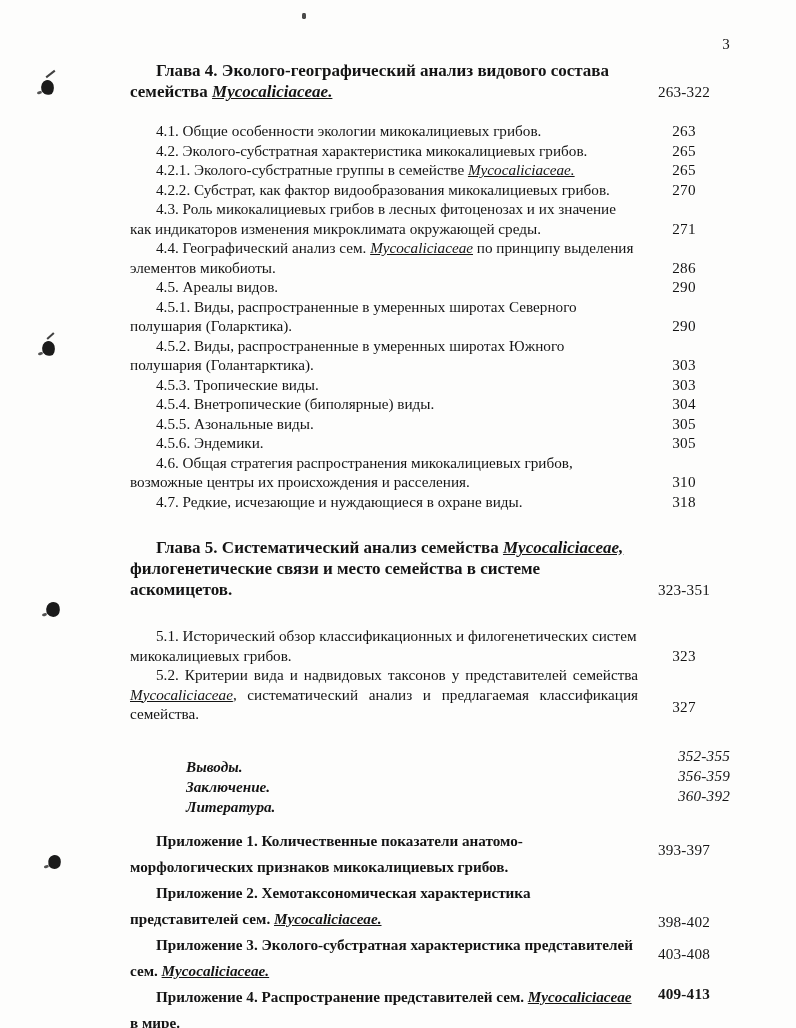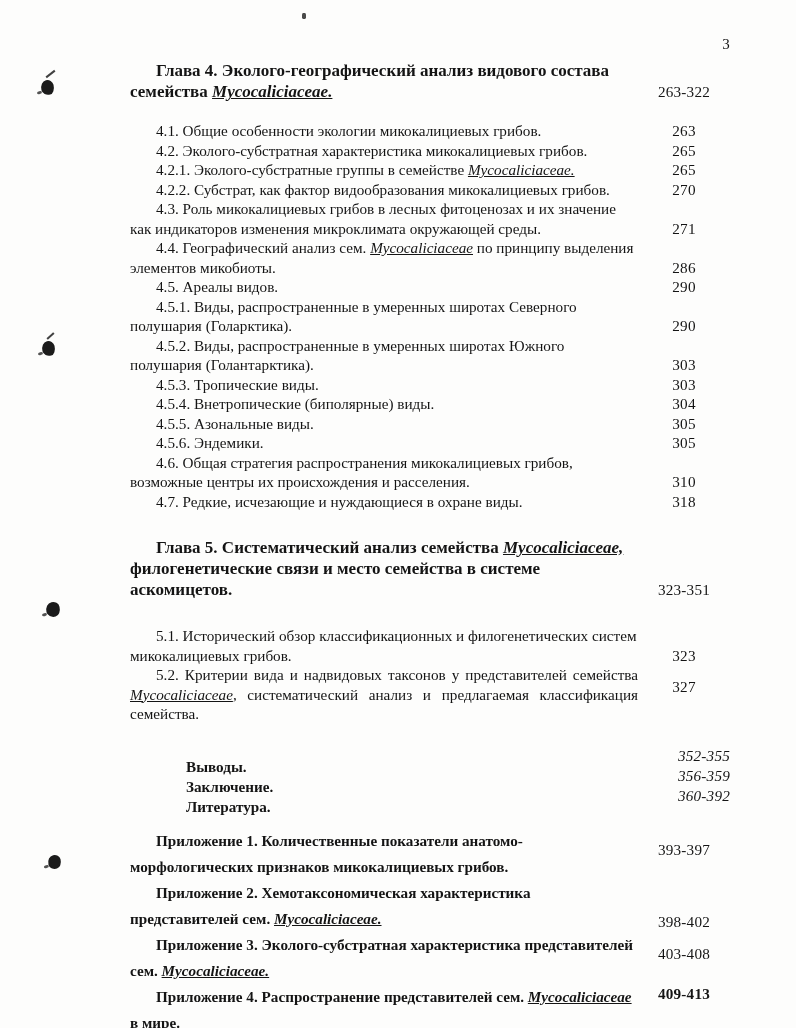--- a/index.html
+++ b/index.html
@@ -116,20 +116,21 @@
 
   
   .frontmatter {
     position: relative;
     margin-top: 22px;
   }
   .frontmatter .labels {
     position: absolute;
     left: 56px;
     top: 11px;
+    font-style: italic;
   }
   .frontmatter .labels div {
     font-weight: bold;
     font-size: 15.2px;
     line-height: 20px;
   }
   .frontmatter .nums {
     position: absolute;
     left: 508px;
     right: 0;
@@ -276,21 +277,21 @@
 
     <div class="gap-lg"></div>
 
     <div class="row entry multi">
       <div class="text">5.1. Исторический обзор классификационных и филогенетических систем микокалициевых грибов.</div>
       <div class="num">323</div>
     </div>
 
     <div class="row entry justify">
       <div class="text"><span>5.2. Критерии вида и надвидовых таксонов у представителей семейства </span><i>Mycocaliciaceae</i><span>, систематический анализ и предлагаемая классификация семейства.</span></div>
-      <div class="num" style="margin-top:12px;">327</div>
+      <div class="num" style="margin-top:32px;">327</div>
     </div>
 
     <div class="frontmatter" style="height:82px;">
       <div class="labels">
         <div>Выводы.</div>
         <div>Заключение.</div>
         <div>Литература.</div>
       </div>
       <div class="nums">
         <div>352-355</div>

